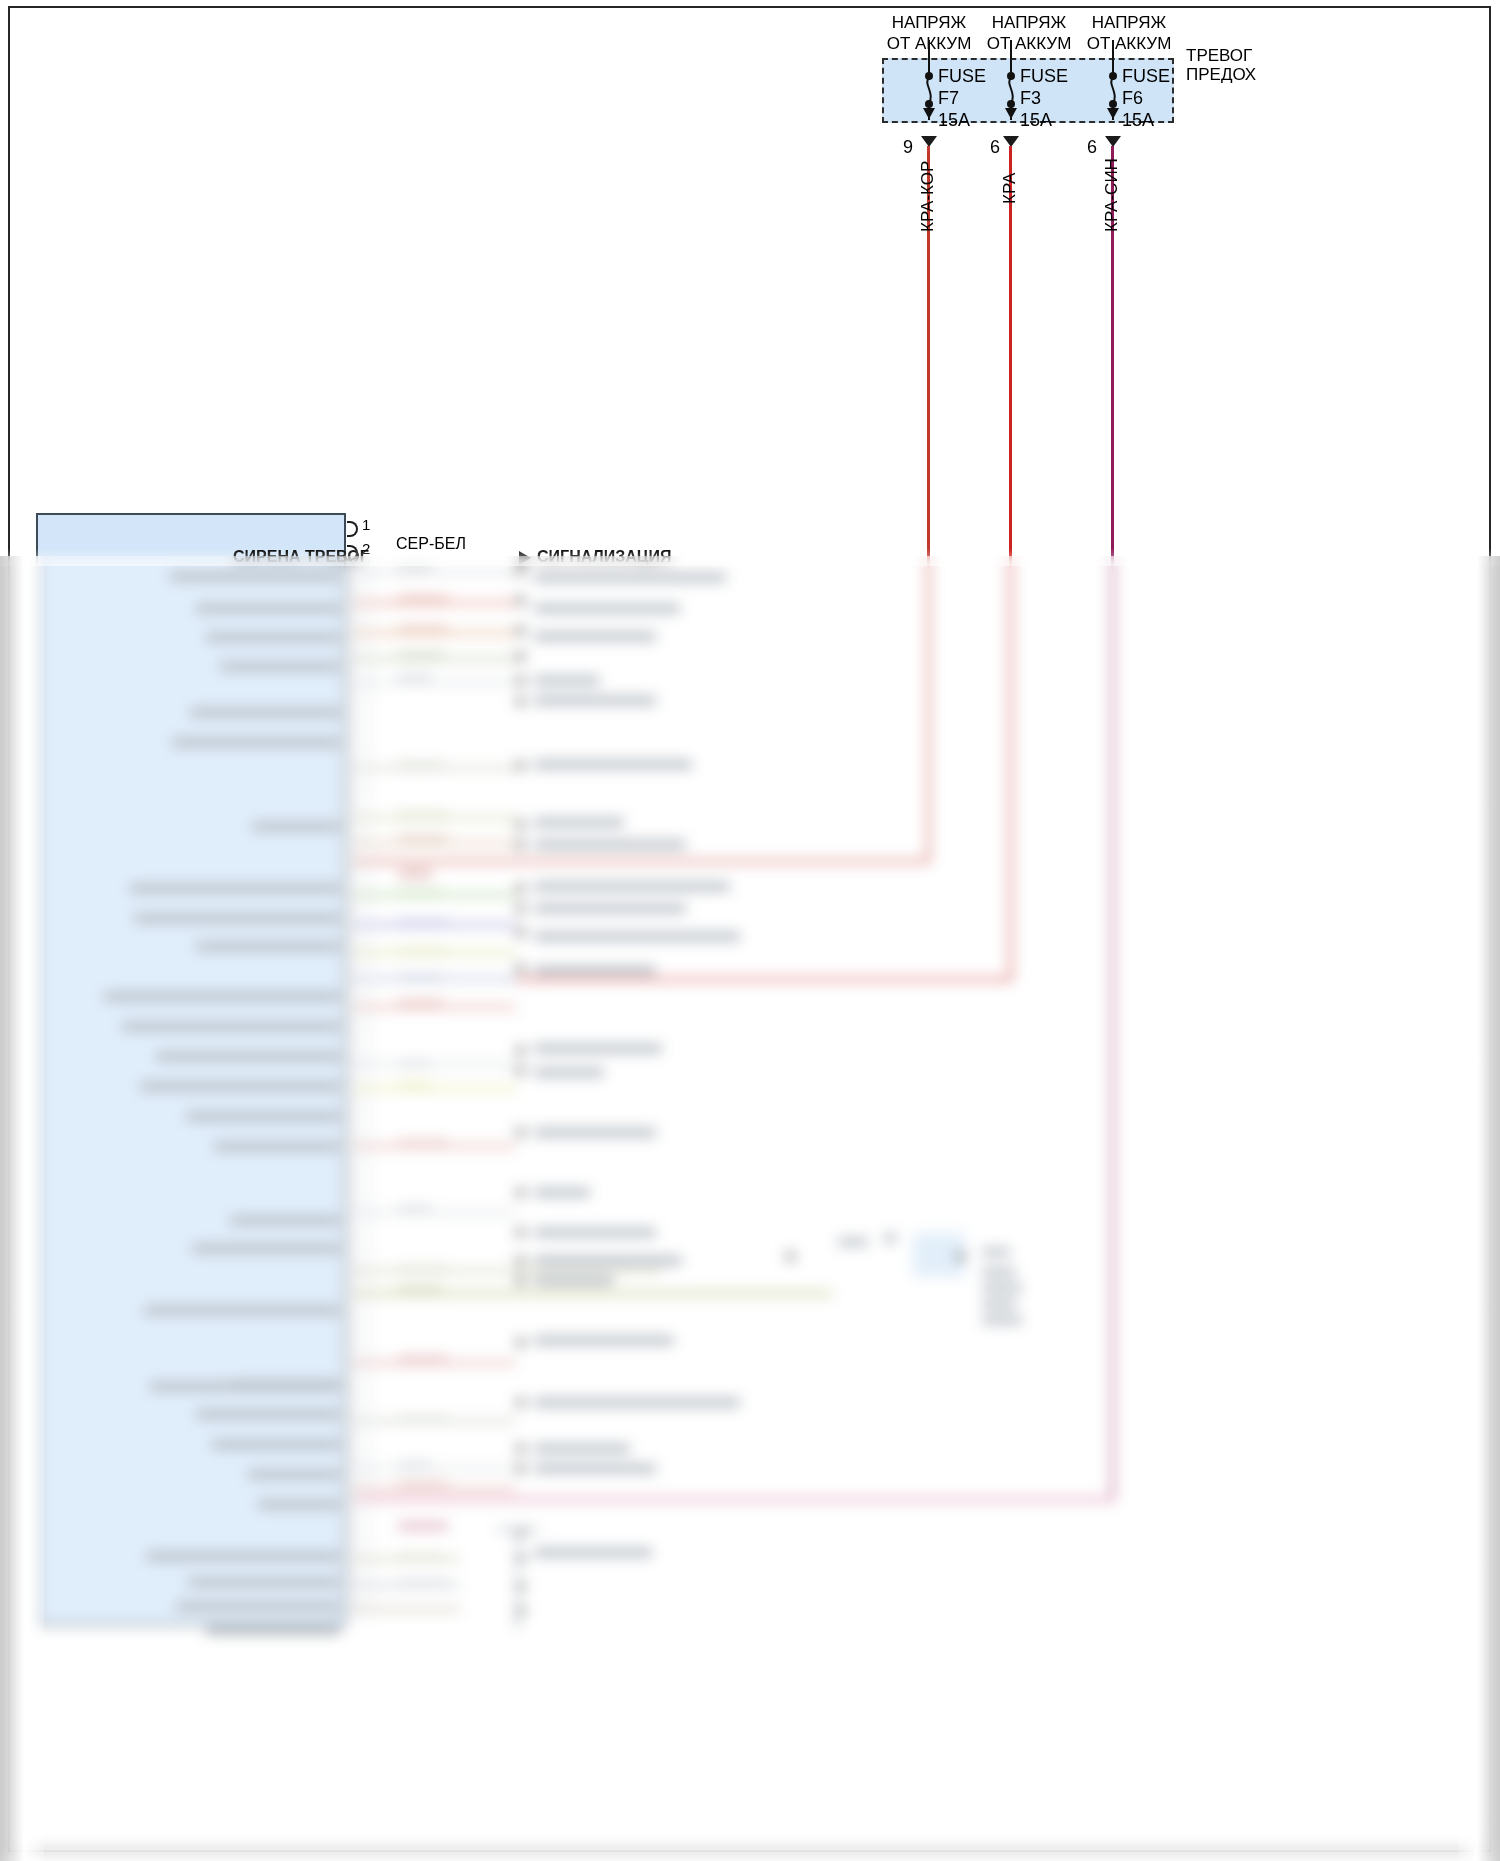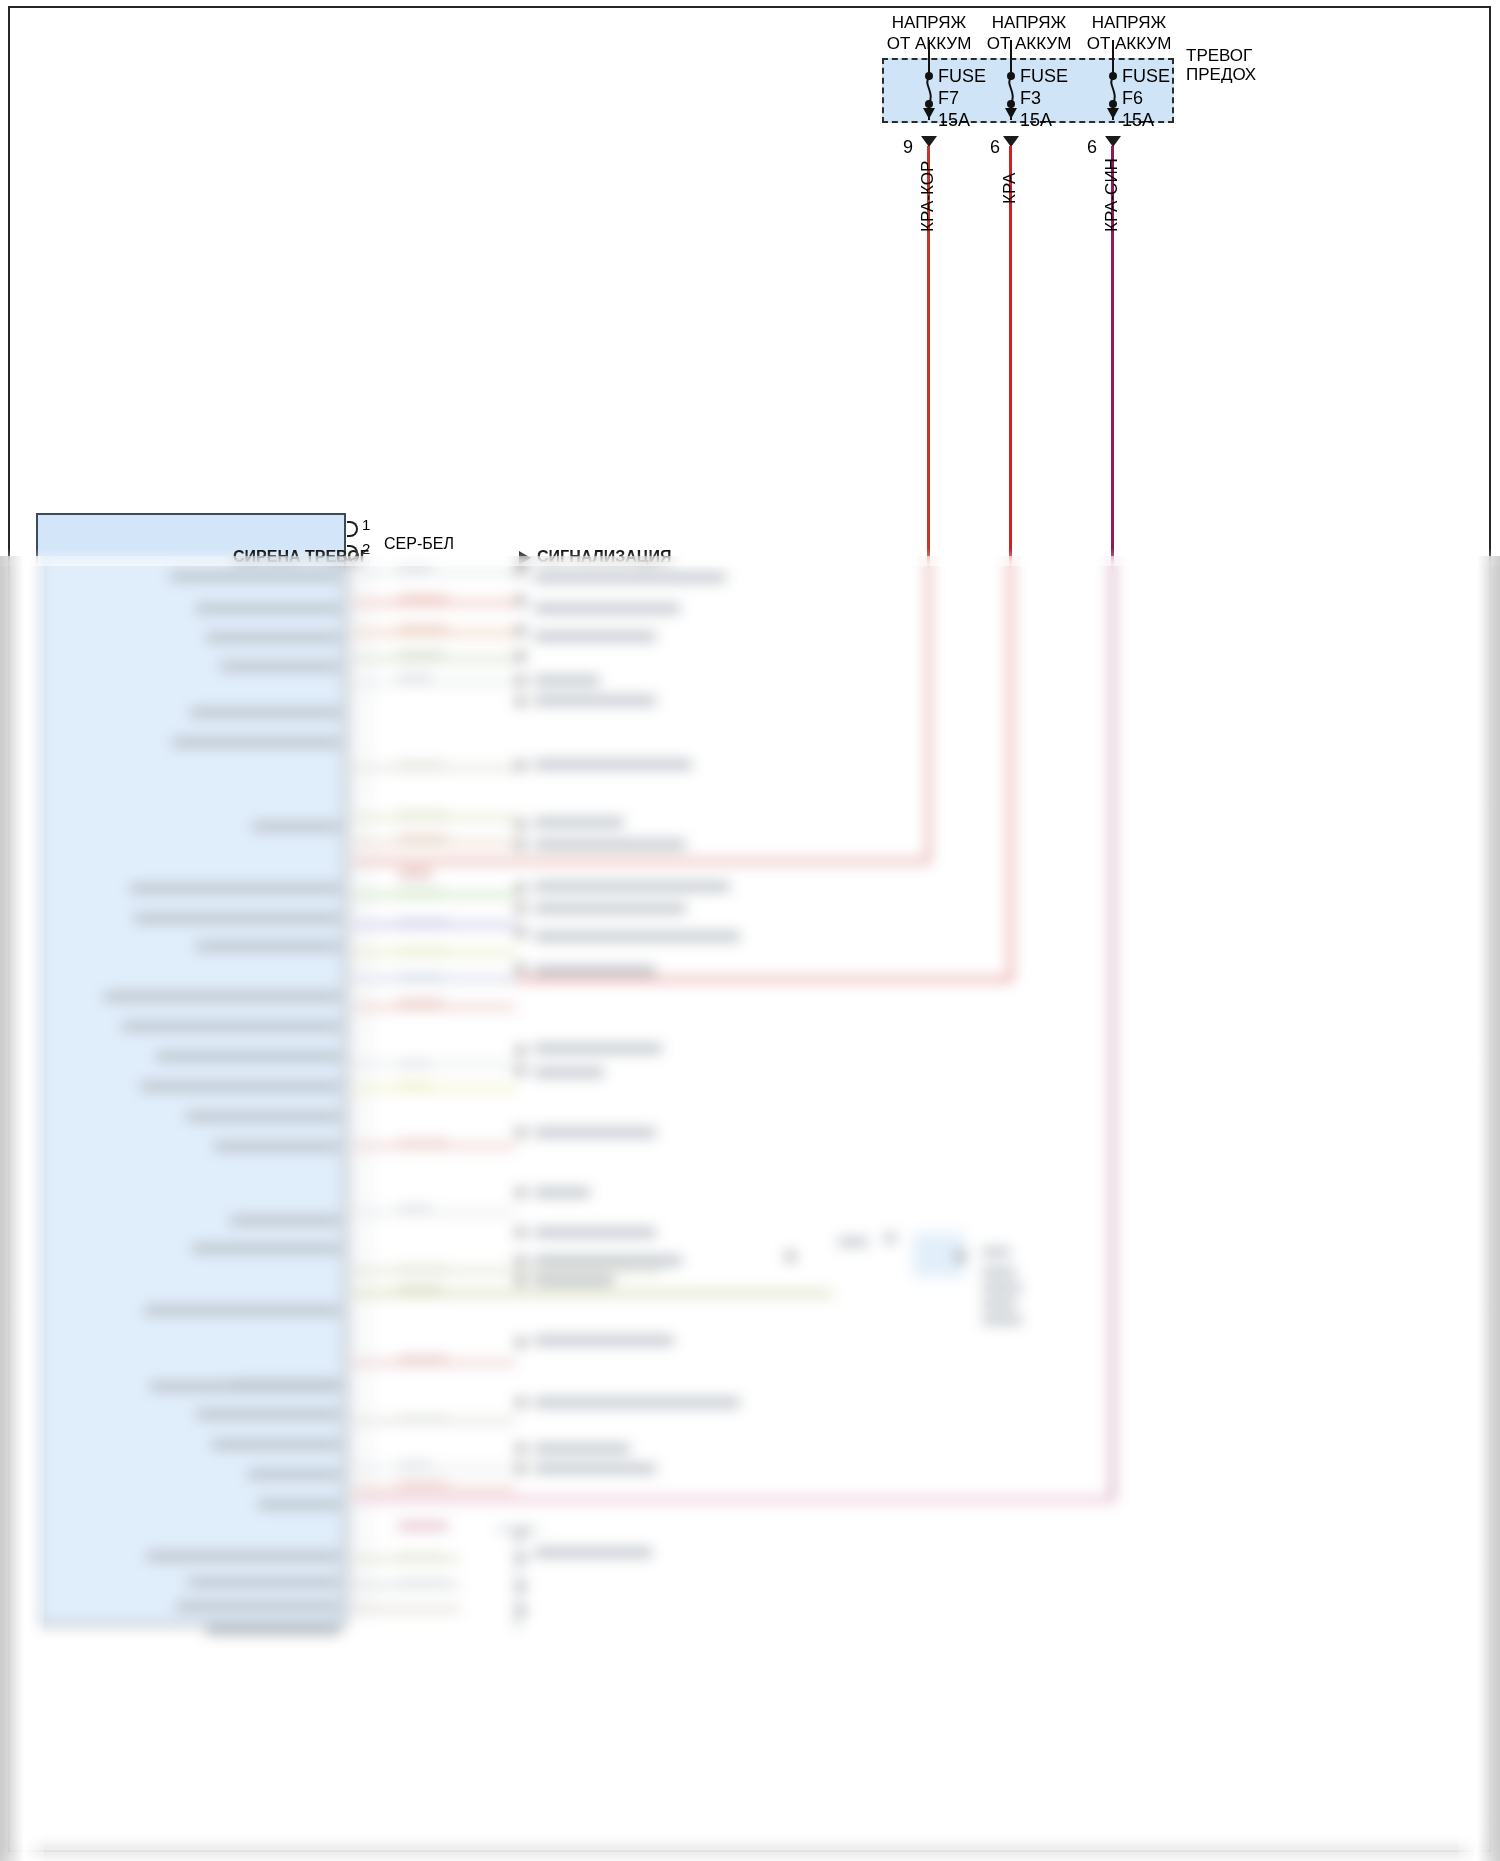--- a/index.html
+++ b/index.html
@@ -212,21 +212,21 @@
   #sig-label {
     position: absolute;
     left: 537px; top: 548px;
     font-size: 16px;
     font-weight: bold;
     color: #000;
     white-space: pre;
   }
   #ser-bel-label {
     position: absolute;
-    left: 384px; top: 535px;
+    left: 396px; top: 535px;
     font-size: 16px;
     color: #000;
     white-space: pre;
   }
   
   #watermark {
     position: absolute;
     left: 26px; top: 1826px;
     font-size: 10px;
     color: #a8adb3;

